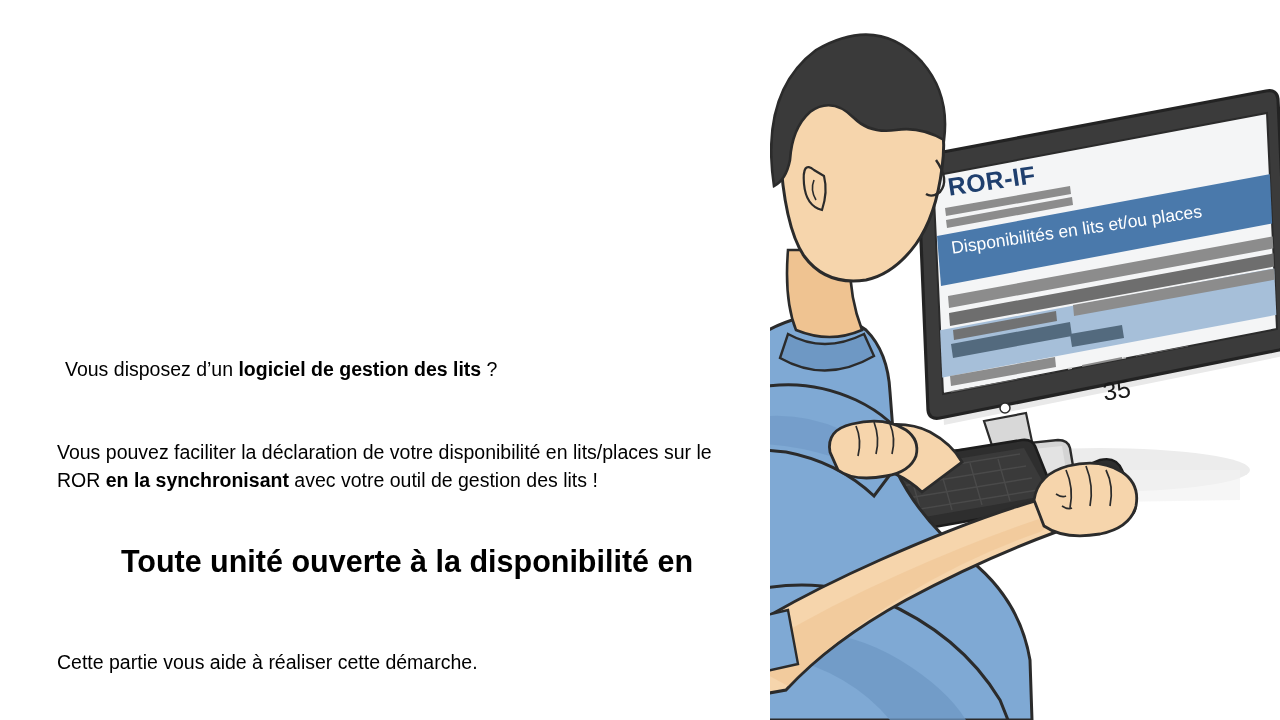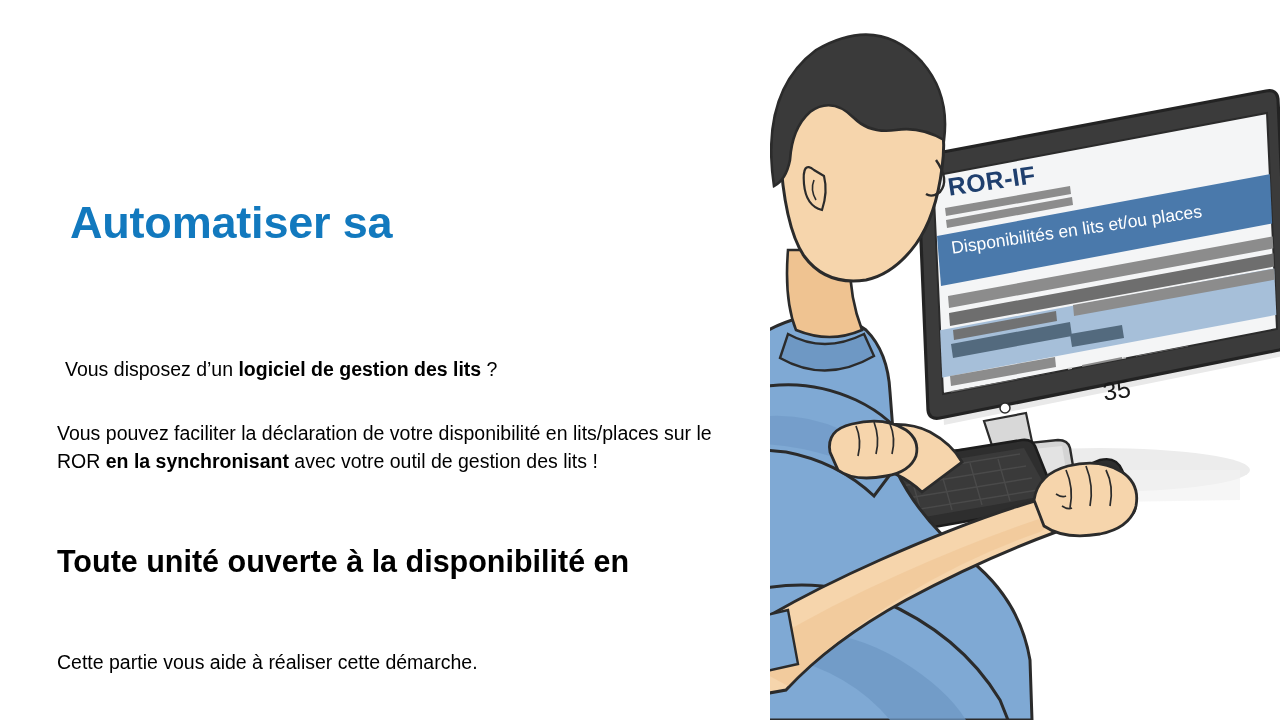--- a/index.html
+++ b/index.html
@@ -50,34 +50,34 @@
     position: absolute;
     left: 57px;
     color: #000000;
     font-size: 19.5px;
     line-height: 1.42;
     width: 680px;
   }
   .body-para b { font-weight: bold; }
 
   #para-1 { top: 336px; margin-left: 8px; }
-  #para-2 { top: 384px; width: 655px; margin-top: 36px; }
+  #para-2 { top: 403px; width: 655px; margin-top: 36px; }
   #para-4 { top: 629px; }
 
   #para-3 {
     position: absolute;
     left: 57px;
     top: 510px;
     width: 700px;
     color: #000000;
     font-size: 30.5px;
     font-weight: bold;
     line-height: 1.32;
   }
-  #para-3 .t-line { display: block; white-space: nowrap; }
+  #para-3 .t-line { display: block; white-space: nowrap; text-align: center; }
 
   
   #illustration {
     position: absolute;
     left: 770px;
     top: 0;
     width: 510px;
     height: 720px;
   }
   #illustration svg { display: block; }
@@ -124,21 +124,20 @@
   }
 </style>
 </head>
 <body>
 
 <div id="slide">
 
   <div id="text-column">
 
     <h1 id="slide-title">
-      <span class="t-line">Automatiser sa</span>
     </h1>
 
     <p class="body-para" id="para-1"><span>Vous disposez d’un </span><b>logiciel de gestion des lits</b><span> ?</span></p>
 
     <p class="body-para" id="para-2"><span>Vous pouvez faciliter la déclaration de votre disponibilité en lits/places sur le ROR </span><b>en la synchronisant</b><span> avec votre outil de gestion des lits !</span></p>
 
     <p id="para-3">
       <span class="t-line">Toute unité ouverte à la disponibilité en</span>
     </p>
 

